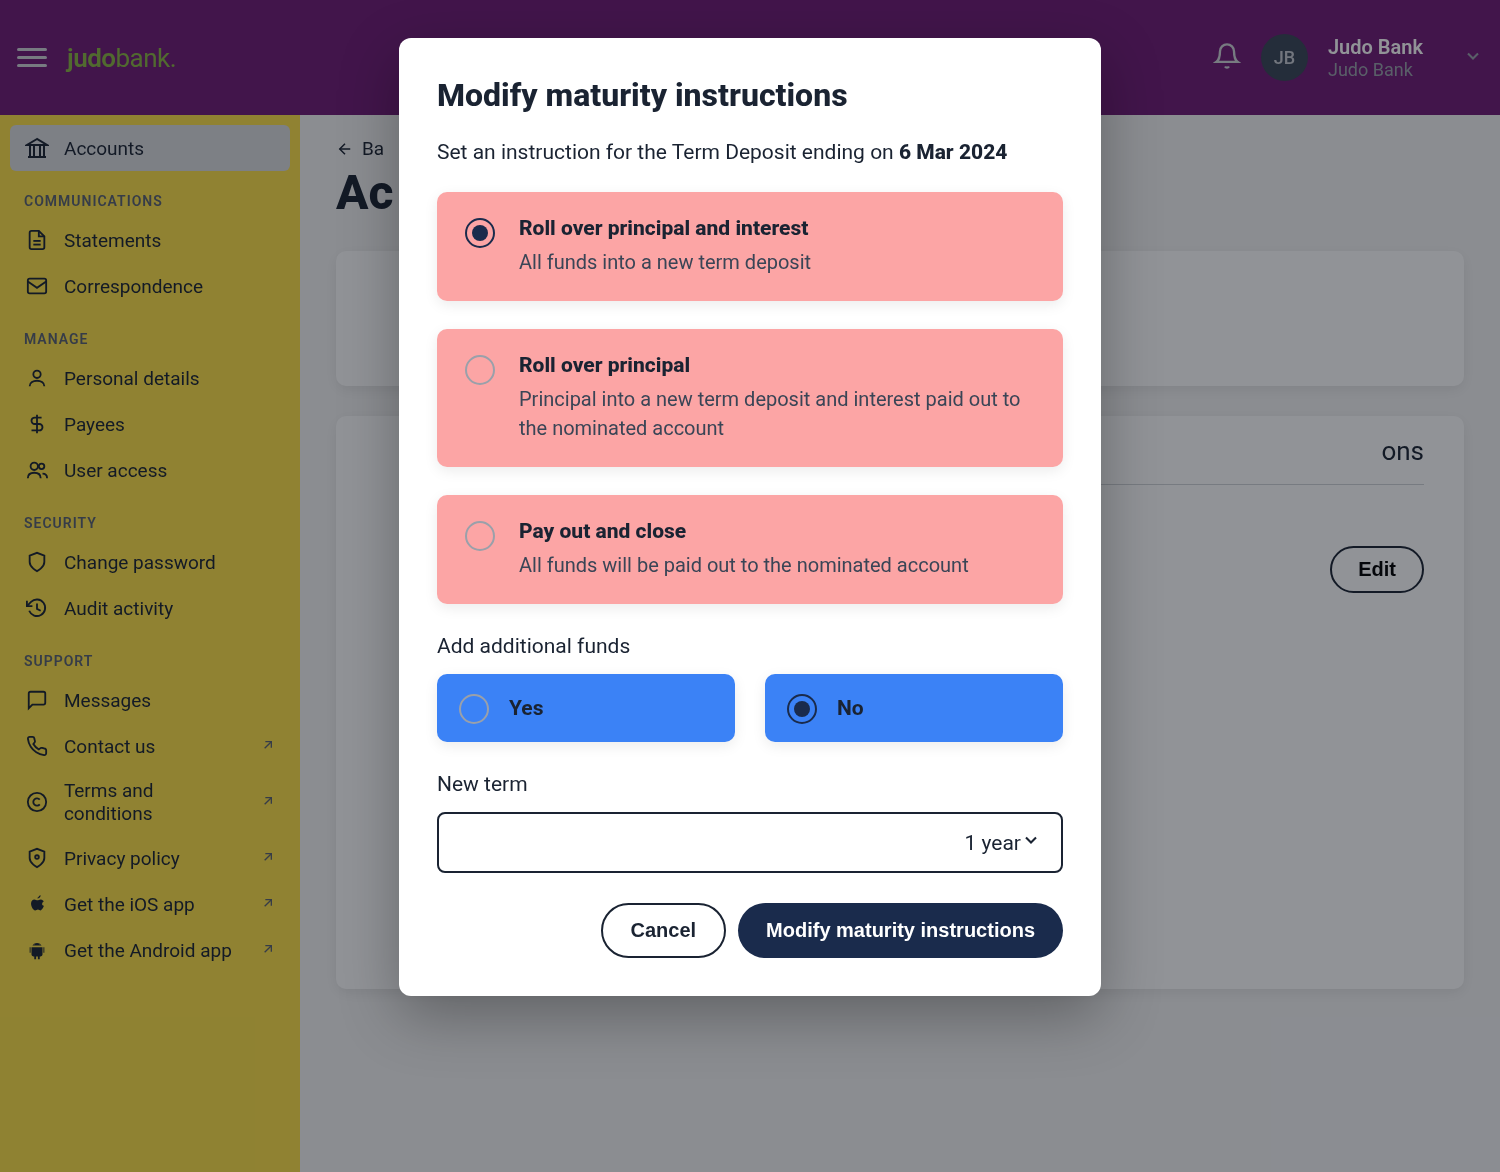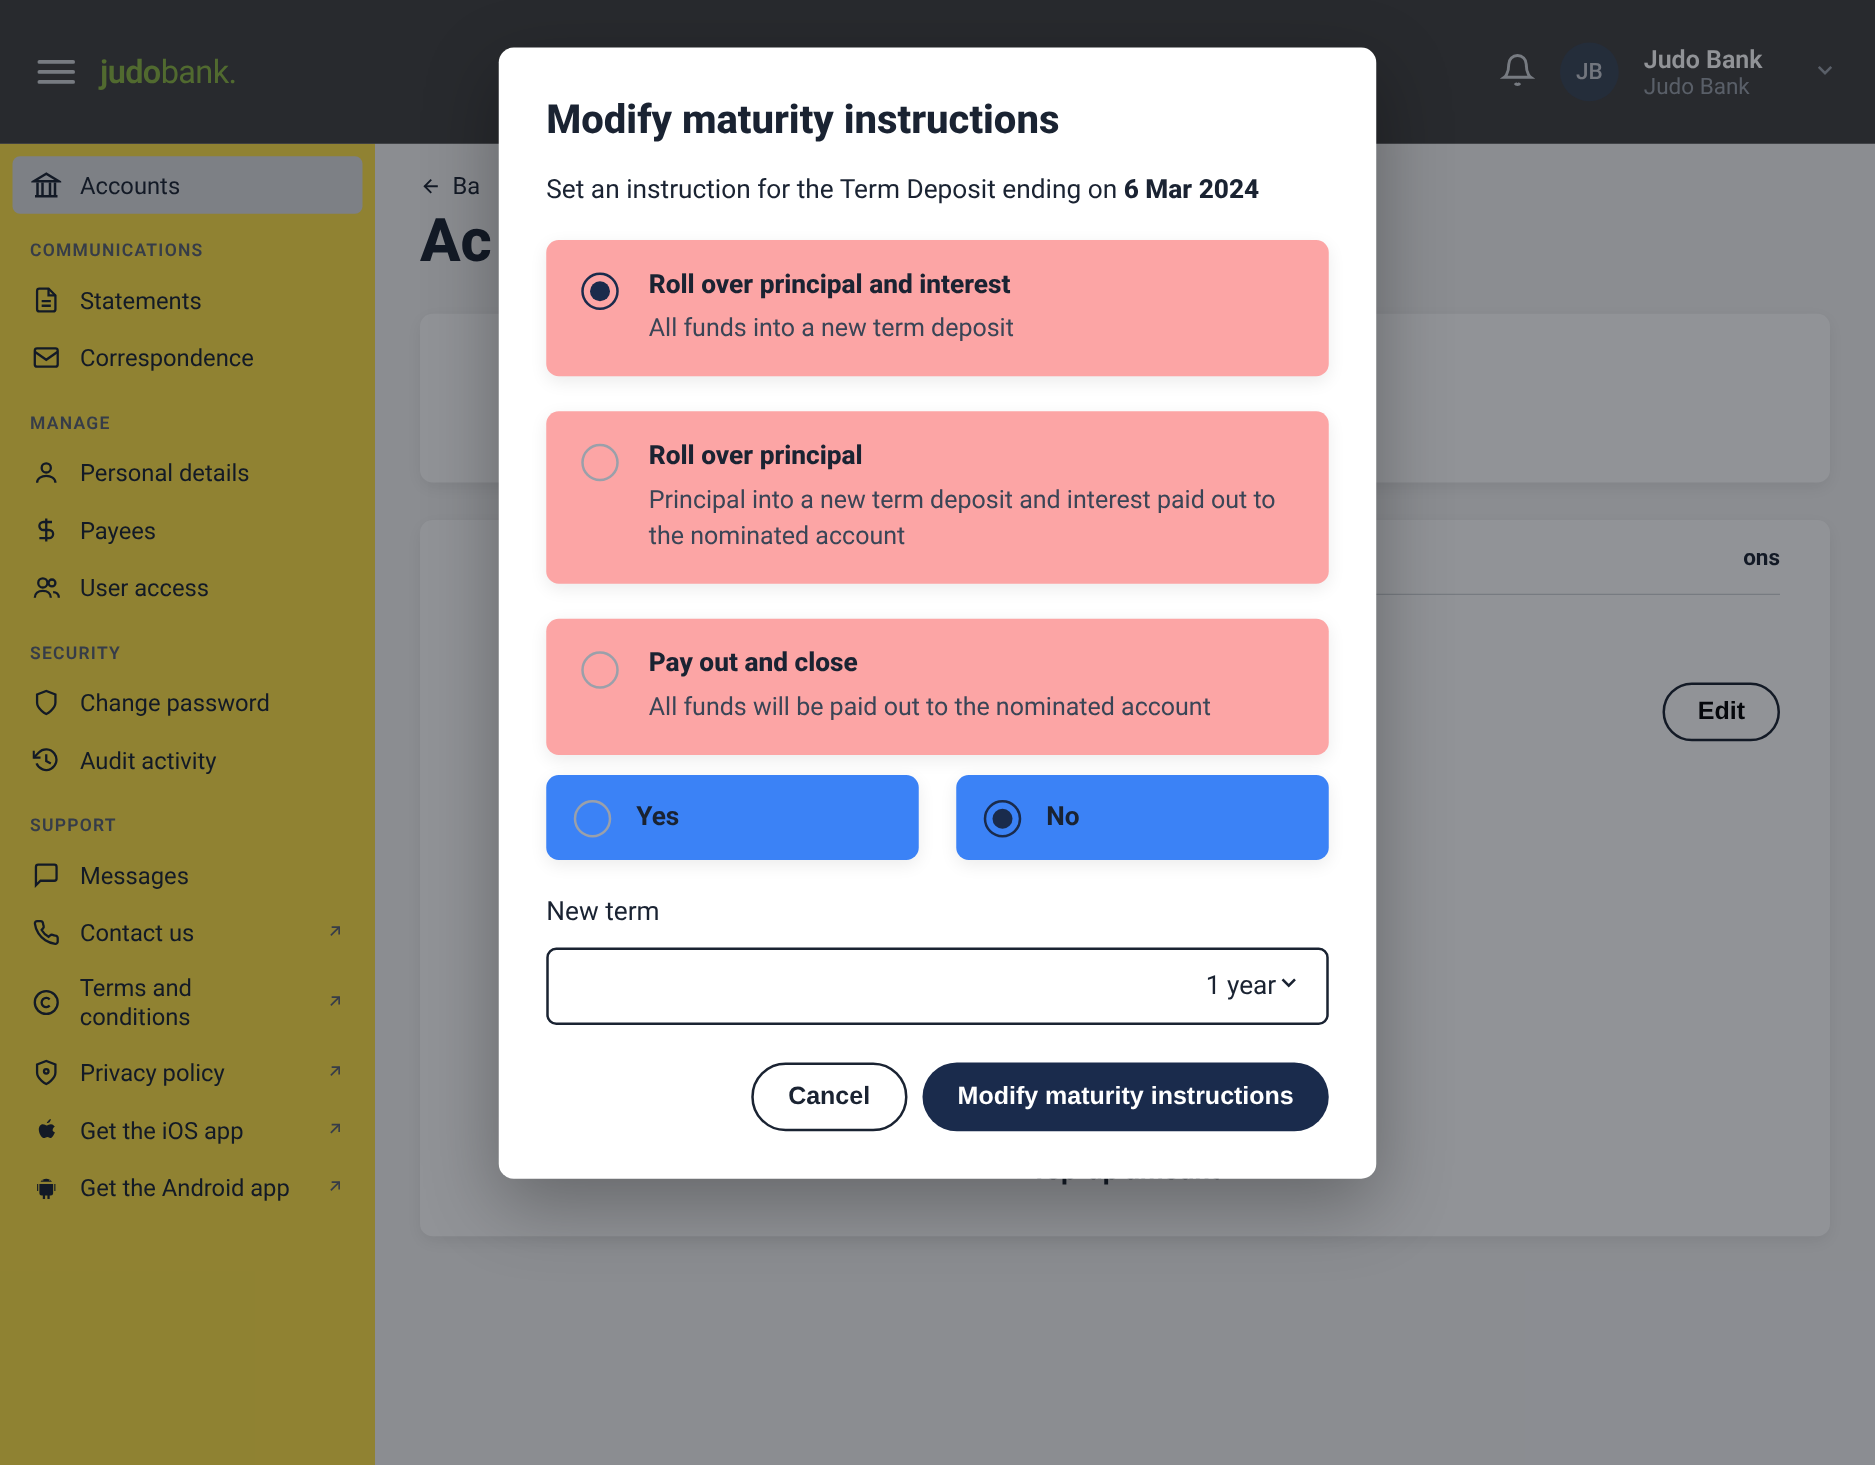--- a/index.html
+++ b/index.html
@@ -8,25 +8,25 @@
     background: #f5f5f5;
     color: #1a2332;
     width: 1500px;
     height: 1172px;
     overflow: hidden;
     position: relative;
   }
   
   
   .header {
-    background: #404040;
+    background: #701a75;
     height: 115px;
     display: flex;
     align-items: center;
-    padding: 0 30px;
+    padding: 0 17px;
     position: relative;
   }
   .hamburger {
     width: 30px; height: 30px;
     display: flex; flex-direction: column; justify-content: center; gap: 5px;
     cursor: pointer;
   }
   .hamburger div { height: 3px; background: #d0d3d8; border-radius: 2px; }
   .logo {
     margin-left: 20px;
@@ -93,21 +93,21 @@
   .card.hero { height: 135px; }
   
   .detail-card { margin-top:30px; position:relative; padding-top: 60px; min-height: 560px;}
   .detail-card .tabs-row {
     position:absolute; top:20px; right:40px;
     display:flex; align-items:center; gap:16px;
     border-bottom: 1px solid #d0d3d8;
     padding-bottom: 18px;
     width: 340px; justify-content:flex-end;
   }
-  .detail-card .tab { font-size: 18px; font-weight:700; color:#1a2332;}
+  .detail-card .tab { font-size: 26px; font-weight:400; color:#1a2332;}
   
   .edit-pill {
     position:absolute; right:40px; top:130px;
     border: 2px solid #1a2332; border-radius: 999px;
     padding: 10px 26px; font-size:20px; font-weight:600;
     background:#fff;
   }
   
   .detail-body { margin-top: 380px; text-align:center; }
   .amount { font-size: 26px; color:#1a2332; }
@@ -431,20 +431,21 @@
     </div>
 
     <div class="option">
       <div class="radio"></div>
       <div>
         <div class="opt-title">Pay out and close</div>
         <div class="opt-desc">All funds will be paid out to the nominated account</div>
       </div>
     </div>
 
+    <div class="sec-label">Add additional funds</div>
     <div class="yn-row">
       <div class="yn">
         <div class="radio"></div>
         <span class="ylabel">Yes</span>
       </div>
       <div class="yn">
         <div class="radio sel"></div>
         <span class="ylabel">No</span>
       </div>
     </div>

